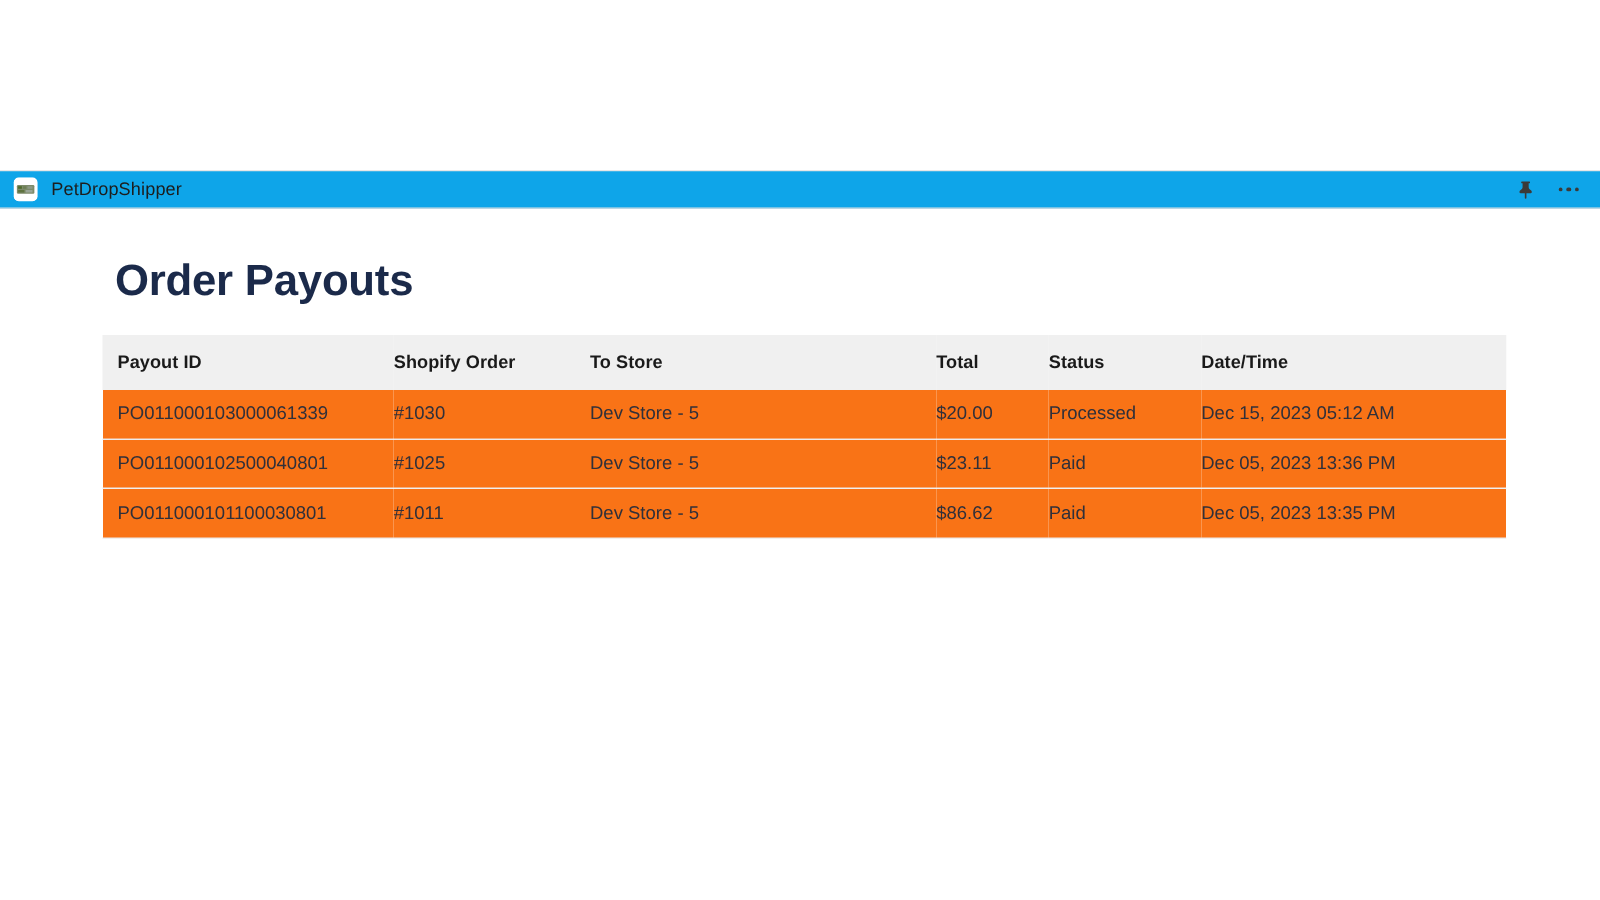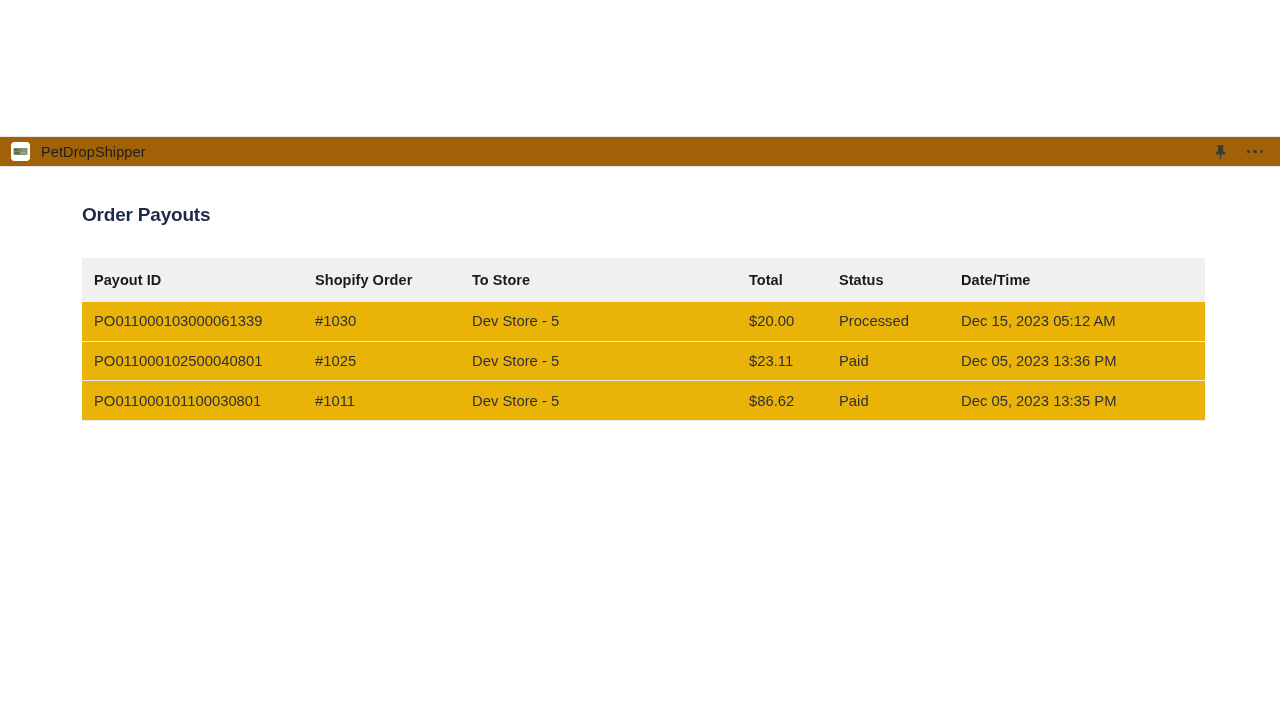--- a/index.html
+++ b/index.html
@@ -20,21 +20,21 @@
     background: #ffffff;
   }
 
   
   .app-bar {
     position: absolute;
     top: 136px;
     left: 0;
     width: 1280px;
     height: 31px;
-    background: #a16207;
+    background: #0ea5e9;
     border-top: 1px solid #e6e6e6;
     border-bottom: 1px solid #e1e1e1;
     display: flex;
     align-items: center;
     box-sizing: border-box;
   }
 
   .app-bar-left {
     display: flex;
     align-items: center;
@@ -91,23 +91,23 @@
 
   
   .content {
     position: absolute;
     top: 167px;
     left: 0;
     width: 1280px;
   }
 
   .page-title {
-    margin: 0;
+    margin: 10px;
     padding: 31px 0 0 82px;
-    font-size: 19px;
+    font-size: 35px;
     line-height: 34px;
     font-weight: bold;
     color: #1b2a4a;
     letter-spacing: -0.2px;
   }
 
   
   .table-wrap {
     margin: 26px 0 0 82px;
     width: 1111px;
@@ -132,21 +132,21 @@
     letter-spacing: 0.05px;
   }
 
   table.payouts tbody td {
     font-size: 14.8px;
     color: #30303a;
     height: 38.7px;
     padding: 0;
     vertical-align: middle;
     border-bottom: 1px solid #eceaea;
-    background: #eab308;
+    background: #f97316;
     white-space: nowrap;
     overflow: hidden;
     text-overflow: ellipsis;
   }
 
   
   .col-payout   { width: 221px; padding-left: 12px !important; }
   .col-order    { width: 157px; }
   .col-store    { width: 277px; }
   .col-total    { width: 90px;  }

